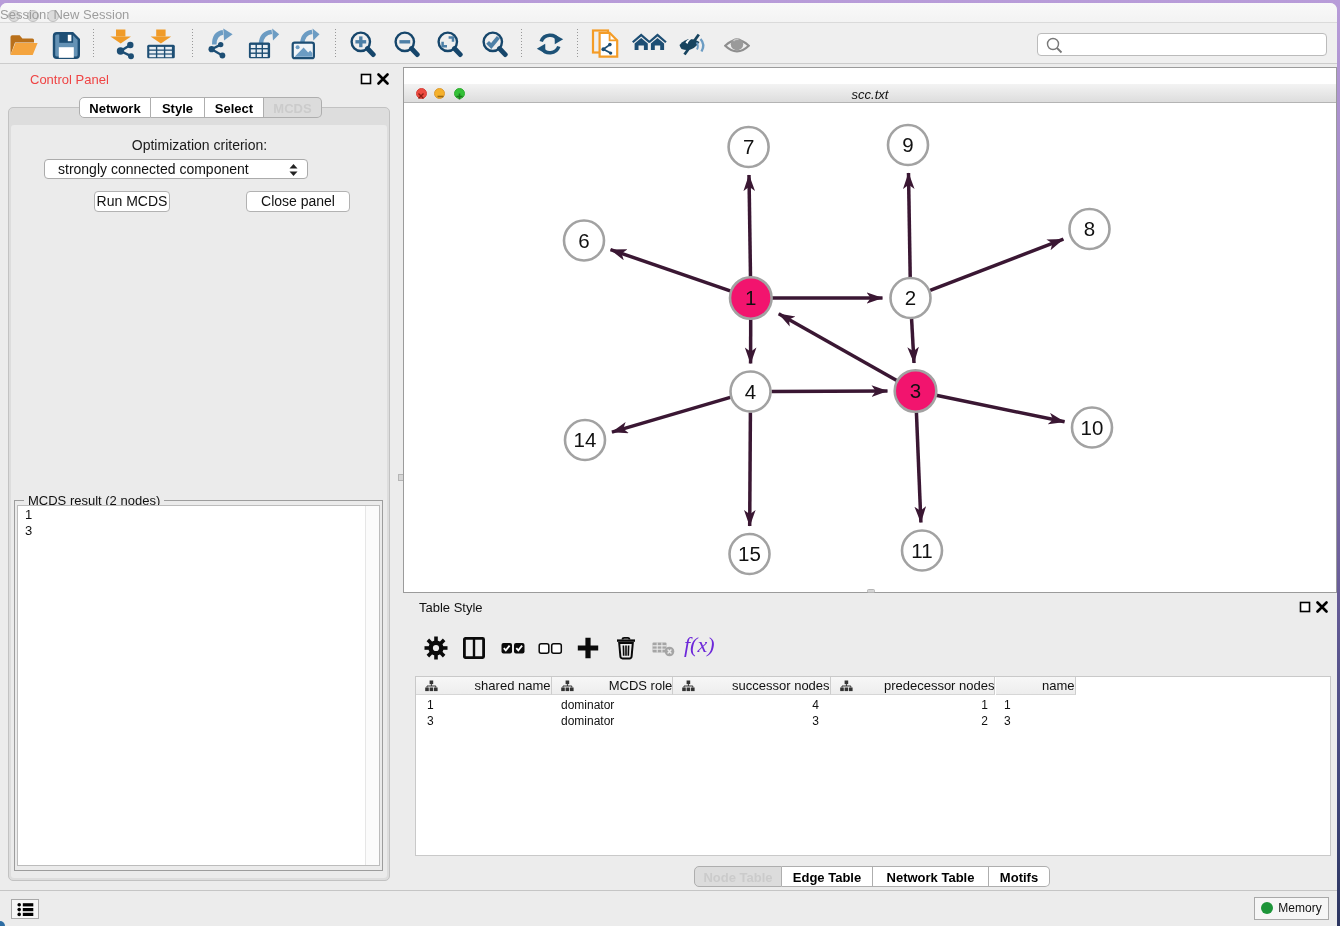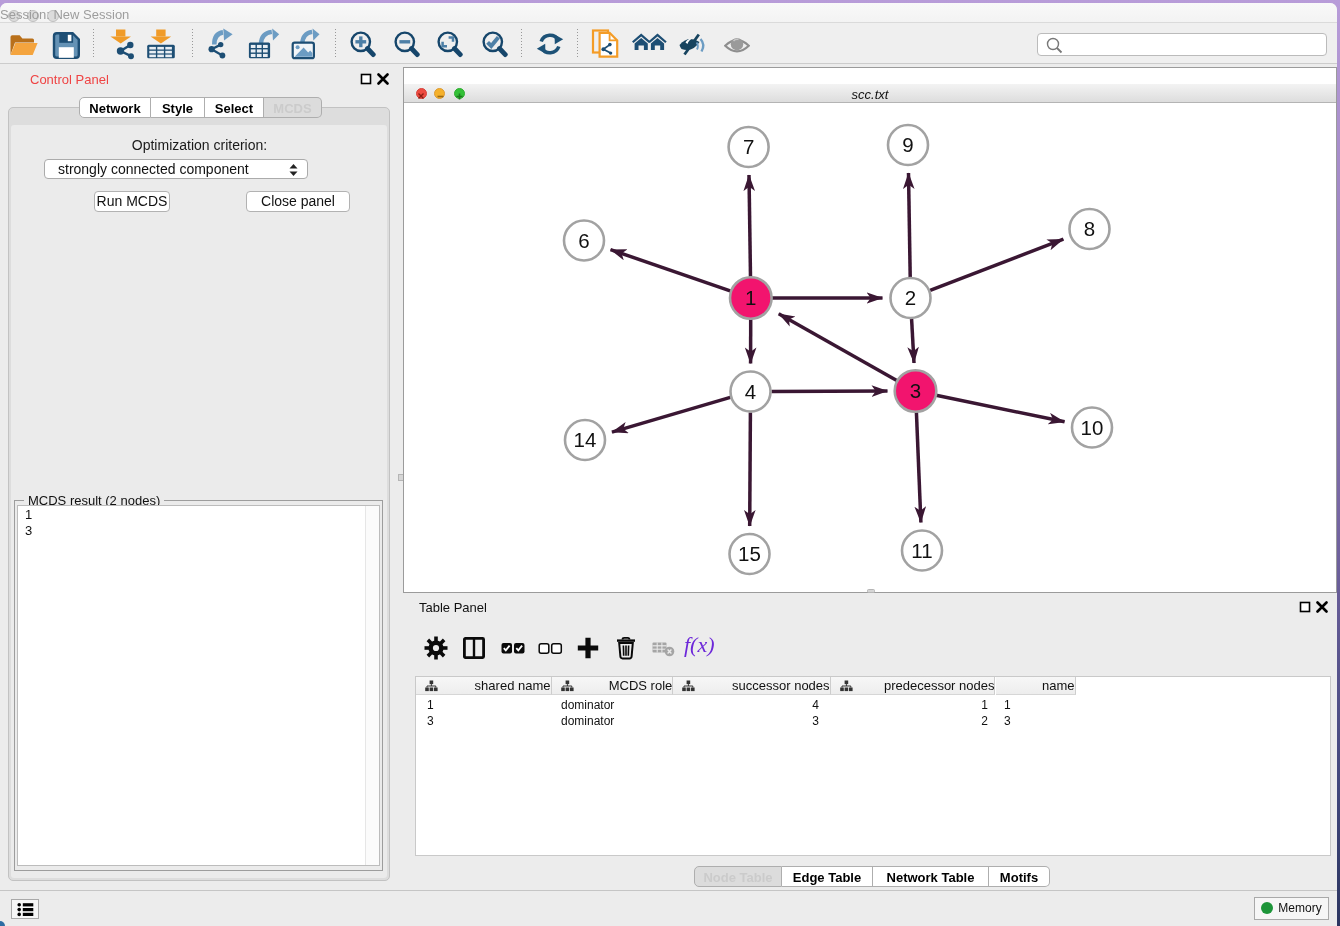--- a/index.html
+++ b/index.html
@@ -303,21 +303,21 @@
       <text x="346.5" y="311.5" font-size="20.5" fill="#111" text-anchor="middle">4</text>
       <text x="511.5" y="311.0" font-size="20.5" fill="#111" text-anchor="middle">3</text>
       <text x="181.0" y="360.0" font-size="20.5" fill="#111" text-anchor="middle">14</text>
       <text x="688.0" y="347.5" font-size="20.5" fill="#111" text-anchor="middle">10</text>
       <text x="345.5" y="474.0" font-size="20.5" fill="#111" text-anchor="middle">15</text>
       <text x="518.0" y="470.5" font-size="20.5" fill="#111" text-anchor="middle">11</text>
     </svg>
 </div>
 <div class="grip" style="left:867px;top:588.5px;width:8px;height:4.5px;border-radius:1.5px;"></div>
 
-<div class="tp-title">Table Panel</div>
+<div class="tp-title">Table Style</div>
 <svg class="abs" style="left:1299px;top:601px;" width="13" height="13">
     <rect x="1.5" y="1.5" width="9" height="9" fill="#fff" stroke="#000" stroke-width="1.6"></rect>
   </svg>
 <svg class="abs" style="left:1316px;top:601px;" width="12" height="12">
     <path d="M1.5 1.5 L10.5 10.5 M10.5 1.5 L1.5 10.5" stroke="#000" stroke-width="2.6" stroke-linecap="round"></path>
   </svg>
 <svg class="abs" style="left:424px;top:636px;" width="24" height="24" viewBox="0 0 24 24">
     <circle cx="12" cy="12" r="7.6" fill="#0a0a0a"></circle>
     <rect x="10.2" y="0.5" width="3.6" height="5" fill="#0a0a0a" transform="rotate(0 12 12)"></rect>
     <rect x="10.2" y="0.5" width="3.6" height="5" fill="#0a0a0a" transform="rotate(45 12 12)"></rect>

